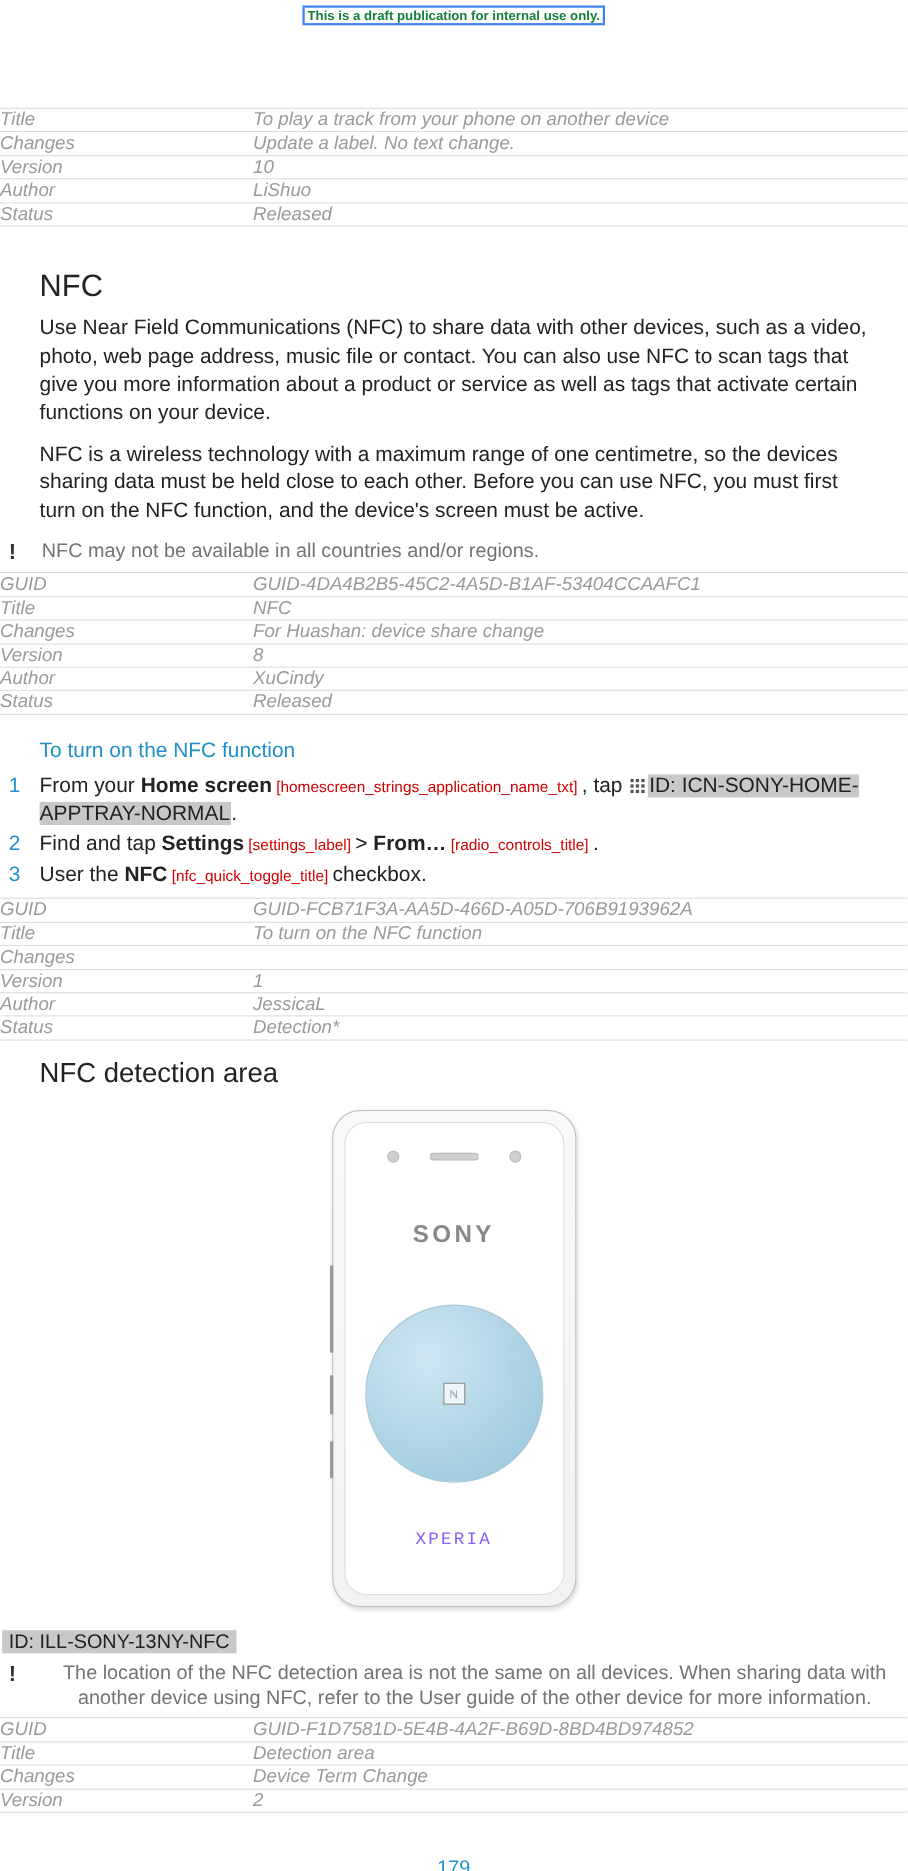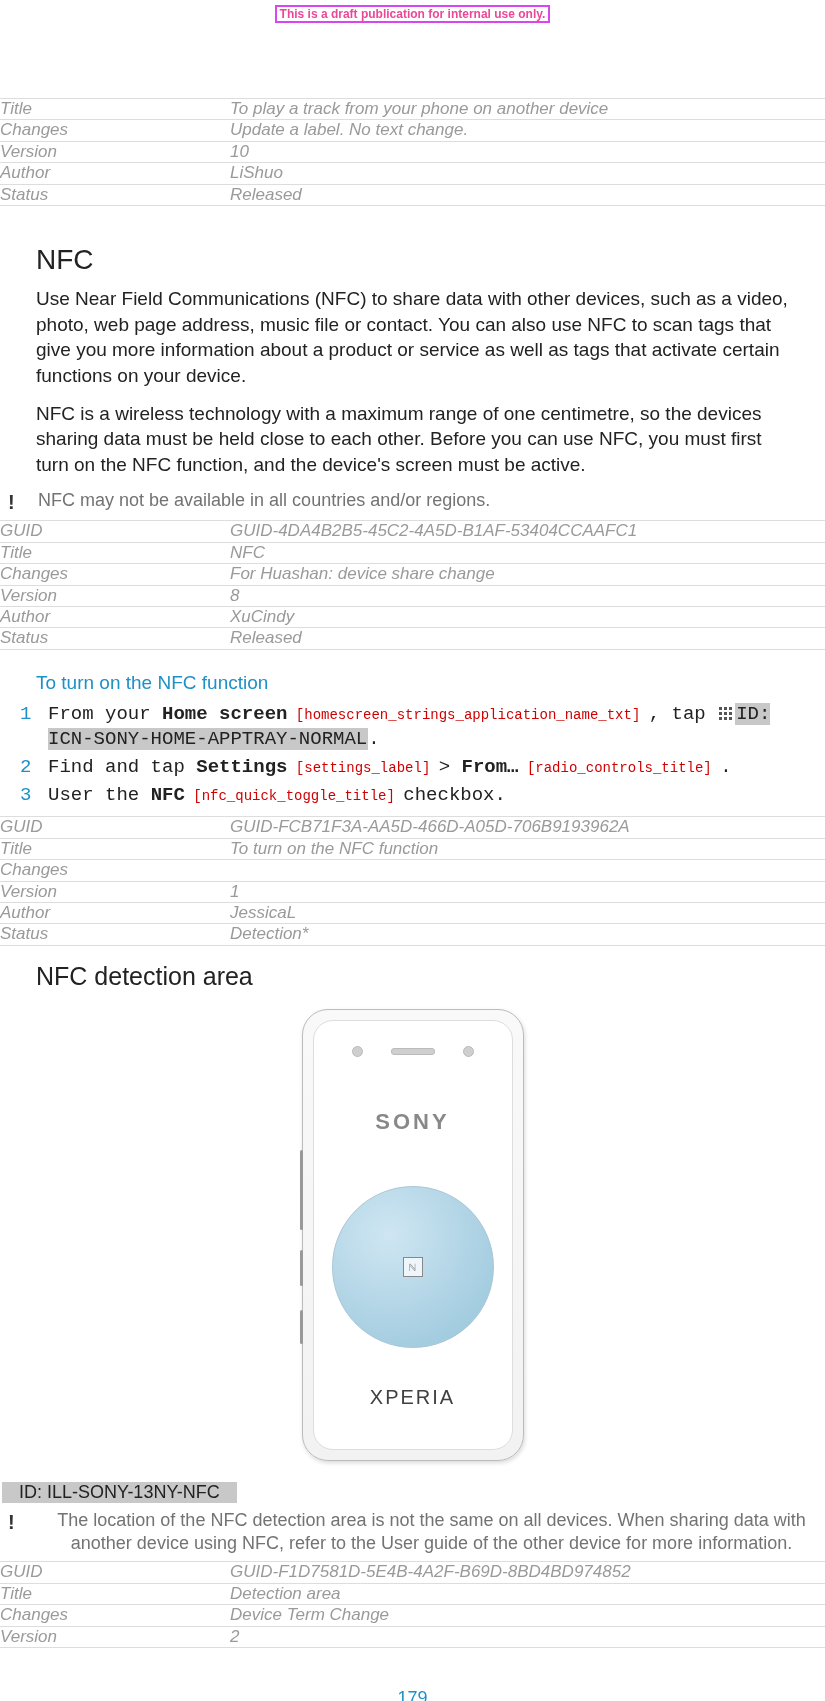--- a/index.html
+++ b/index.html
@@ -10,22 +10,22 @@
     color: #333;
     background: #fff;
     width: 825px;
   }
   .banner {
     text-align: center;
     margin-top: 2px;
   }
   .banner span {
     background: #fff;
-    color: #ec4899;
-    border: 2px solid #d946ef;
+    color: #15803d;
+    border: 2px solid #3b82f6;
     font-weight: bold;
     font-size: 12px;
     padding: 0px 3px;
     display: inline-block;
   }
   .meta-table {
     width: 100%;
     border-collapse: collapse;
     margin-top: 75px;
     font-style: italic;
@@ -143,38 +143,38 @@
     transform:translate(-50%,-50%);
     width:18px; height:18px;
     border:1px solid #888;
     background:#eef6fb;
     display:flex; align-items:center; justify-content:center;
     font-size:10px; color:#888;
   }
   .xperia {
     position:absolute;
     bottom: 40px; left:0; right:0; text-align:center;
-    color:#404040; font-size:20px; letter-spacing:2px;
-    font-family: Liberation Sans, sans-serif;
+    color:#8b5cf6; font-size:16px; letter-spacing:2px;
+    font-family: Liberation Mono, monospace;
   }
   .side-btn {
     position:absolute;
     left:-3px;
     width:3px; background:#999; border-radius:2px;
   }
   .side1 { top:140px; height:80px; }
   .side2 { top:240px; height:36px; }
   .side3 { top:300px; height:34px; }
   .id-tag {
     display:inline-block;
     background:#c8c8c8;
     font-size:18px;
     color:#222;
     margin: 6px 0 0 0;
-    padding:0 17px;
+    padding:0 6px;
   }
   .footer {
     text-align:center;
     margin-top: 40px;
     padding-bottom: 20px;
   }
   .pagenum { color:#1e90c8; font-size:18px; }
 </style>
 </head>
 <body>
@@ -245,21 +245,21 @@
         <td class="key">Status</td>
         <td>Released</td>
       </tr>
 </tbody>
   </table>
 
 <div class="content">
   <div class="sub-heading">To turn on the NFC function</div>
 </div>
 
-<ol class="steps" style="padding-left:20px; margin-left:0;font-family:Liberation Mono, monospace;">
+<ol class="steps" style="padding-left:8px; margin-left:0;">
   <li>
     <span>From your </span><span class="bold">Home screen</span><span class="ref"> [homescreen_strings_application_name_txt] </span><span>, tap </span><span class="grid-icon"><svg viewBox="0 0 14 14">
           <g fill="#555">
             <rect x="0" y="0" width="3" height="3"></rect>
             <rect x="5" y="0" width="3" height="3"></rect>
             <rect x="10" y="0" width="3" height="3"></rect>
             <rect x="0" y="5" width="3" height="3"></rect>
             <rect x="5" y="5" width="3" height="3"></rect>
             <rect x="10" y="5" width="3" height="3"></rect>
             <rect x="0" y="10" width="3" height="3"></rect>

